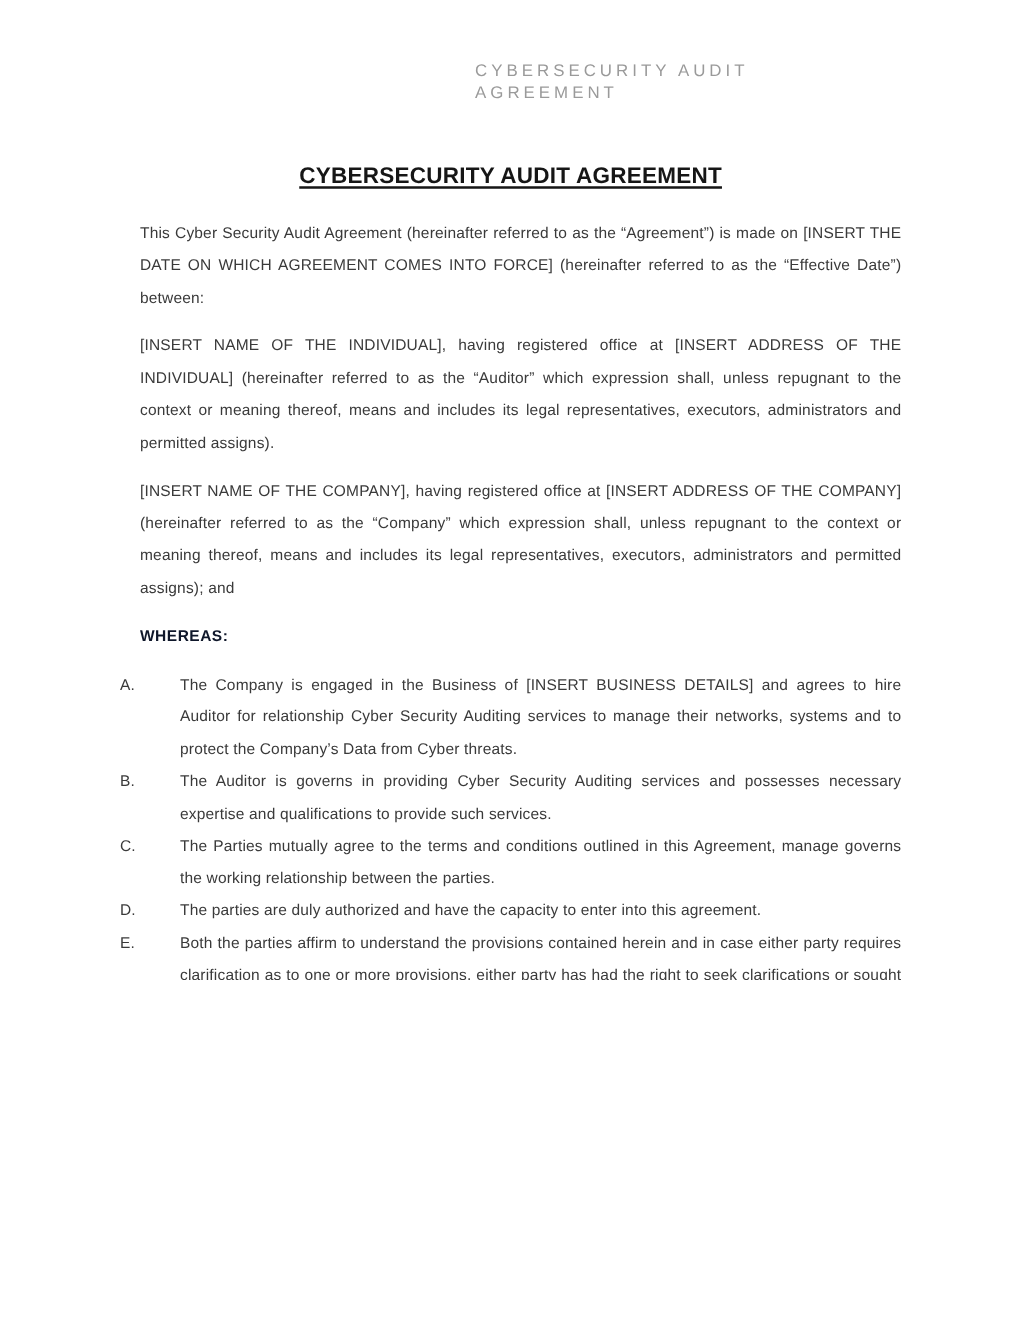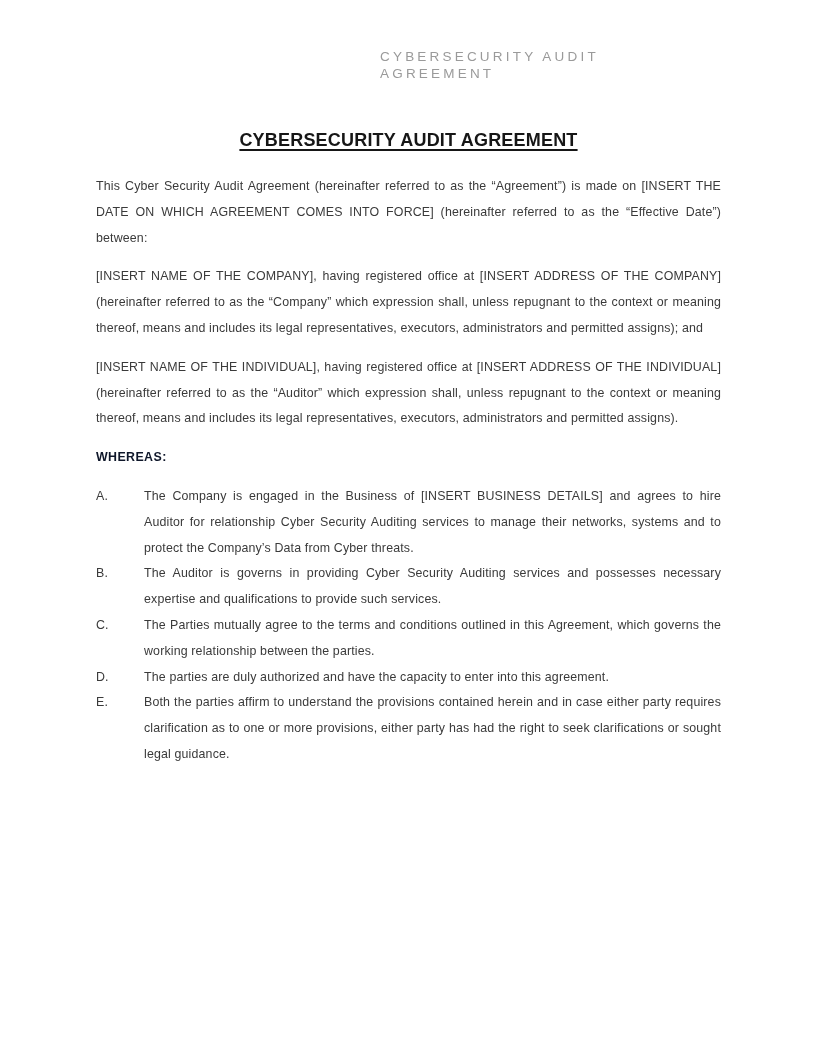--- a/index.html
+++ b/index.html
@@ -41,21 +41,21 @@
   .content {
     position: absolute;
     left: 96px;
     top: 174px;
     width: 625px;
     font-size: 12.4px;
     line-height: 25.8px;
     text-align: justify;
     letter-spacing: 0.15px;
   }
-  .content p { margin: 0 0 13px 0; }
+  .content p { margin: 0 0 13px 16px; }
   .whereas {
     font-weight: bold;
     color: #0f172a;
     letter-spacing: 0.4px;
     text-align: left;
   }
   .recital { display: flex; }
   .recital-letter {
     flex: 0 0 48px;
     text-align: left;
@@ -80,40 +80,40 @@
 <div class="page">
 
   <div class="running-header">CYBERSECURITY AUDIT AGREEMENT</div>
 
   <h1 class="doc-title">CYBERSECURITY AUDIT AGREEMENT</h1>
 
   <div class="content">
 
     <p>This Cyber Security Audit Agreement (hereinafter referred to as the “Agreement”) is made on [INSERT THE DATE ON WHICH AGREEMENT COMES INTO FORCE] (hereinafter referred to as the “Effective Date”) between:</p>
 
+    <p>[INSERT NAME OF THE INDIVIDUAL], having registered office at [INSERT ADDRESS OF THE INDIVIDUAL] (hereinafter referred to as the “Auditor” which expression shall, unless repugnant to the context or meaning thereof, means and includes its legal representatives, executors, administrators and permitted assigns).</p>
+
     <p>[INSERT NAME OF THE COMPANY], having registered office at [INSERT ADDRESS OF THE COMPANY] (hereinafter referred to as the “Company” which expression shall, unless repugnant to the context or meaning thereof, means and includes its legal representatives, executors, administrators and permitted assigns); and</p>
-
-    <p>[INSERT NAME OF THE INDIVIDUAL], having registered office at [INSERT ADDRESS OF THE INDIVIDUAL] (hereinafter referred to as the “Auditor” which expression shall, unless repugnant to the context or meaning thereof, means and includes its legal representatives, executors, administrators and permitted assigns).</p>
 
 
     <p class="whereas">WHEREAS:</p>
 
     <div class="recital">
       <span class="recital-letter">A.</span>
       <span class="recital-text">The Company is engaged in the Business of [INSERT BUSINESS DETAILS] and agrees to hire Auditor for relationship Cyber Security Auditing services to manage their networks, systems and to protect the Company’s Data from Cyber threats.</span>
     </div>
 
     <div class="recital">
       <span class="recital-letter">B.</span>
       <span class="recital-text">The Auditor is governs in providing Cyber Security Auditing services and possesses necessary expertise and qualifications to provide such services.</span>
     </div>
 
     <div class="recital">
       <span class="recital-letter">C.</span>
-      <span class="recital-text">The Parties mutually agree to the terms and conditions outlined in this Agreement, which governs the working relationship between the parties.</span>
+      <span class="recital-text">The Parties mutually agree to the terms and conditions outlined in this Agreement, manage governs the working relationship between the parties.</span>
     </div>
 
     <div class="recital">
       <span class="recital-letter">D.</span>
       <span class="recital-text">The parties are duly authorized and have the capacity to enter into this agreement.</span>
     </div>
 
     <div class="recital">
       <span class="recital-letter">E.</span>
       <span class="recital-text">Both the parties affirm to understand the provisions contained herein and in case either party requires clarification as to one or more provisions, either party has had the right to seek clarifications or sought legal guidance.</span>

